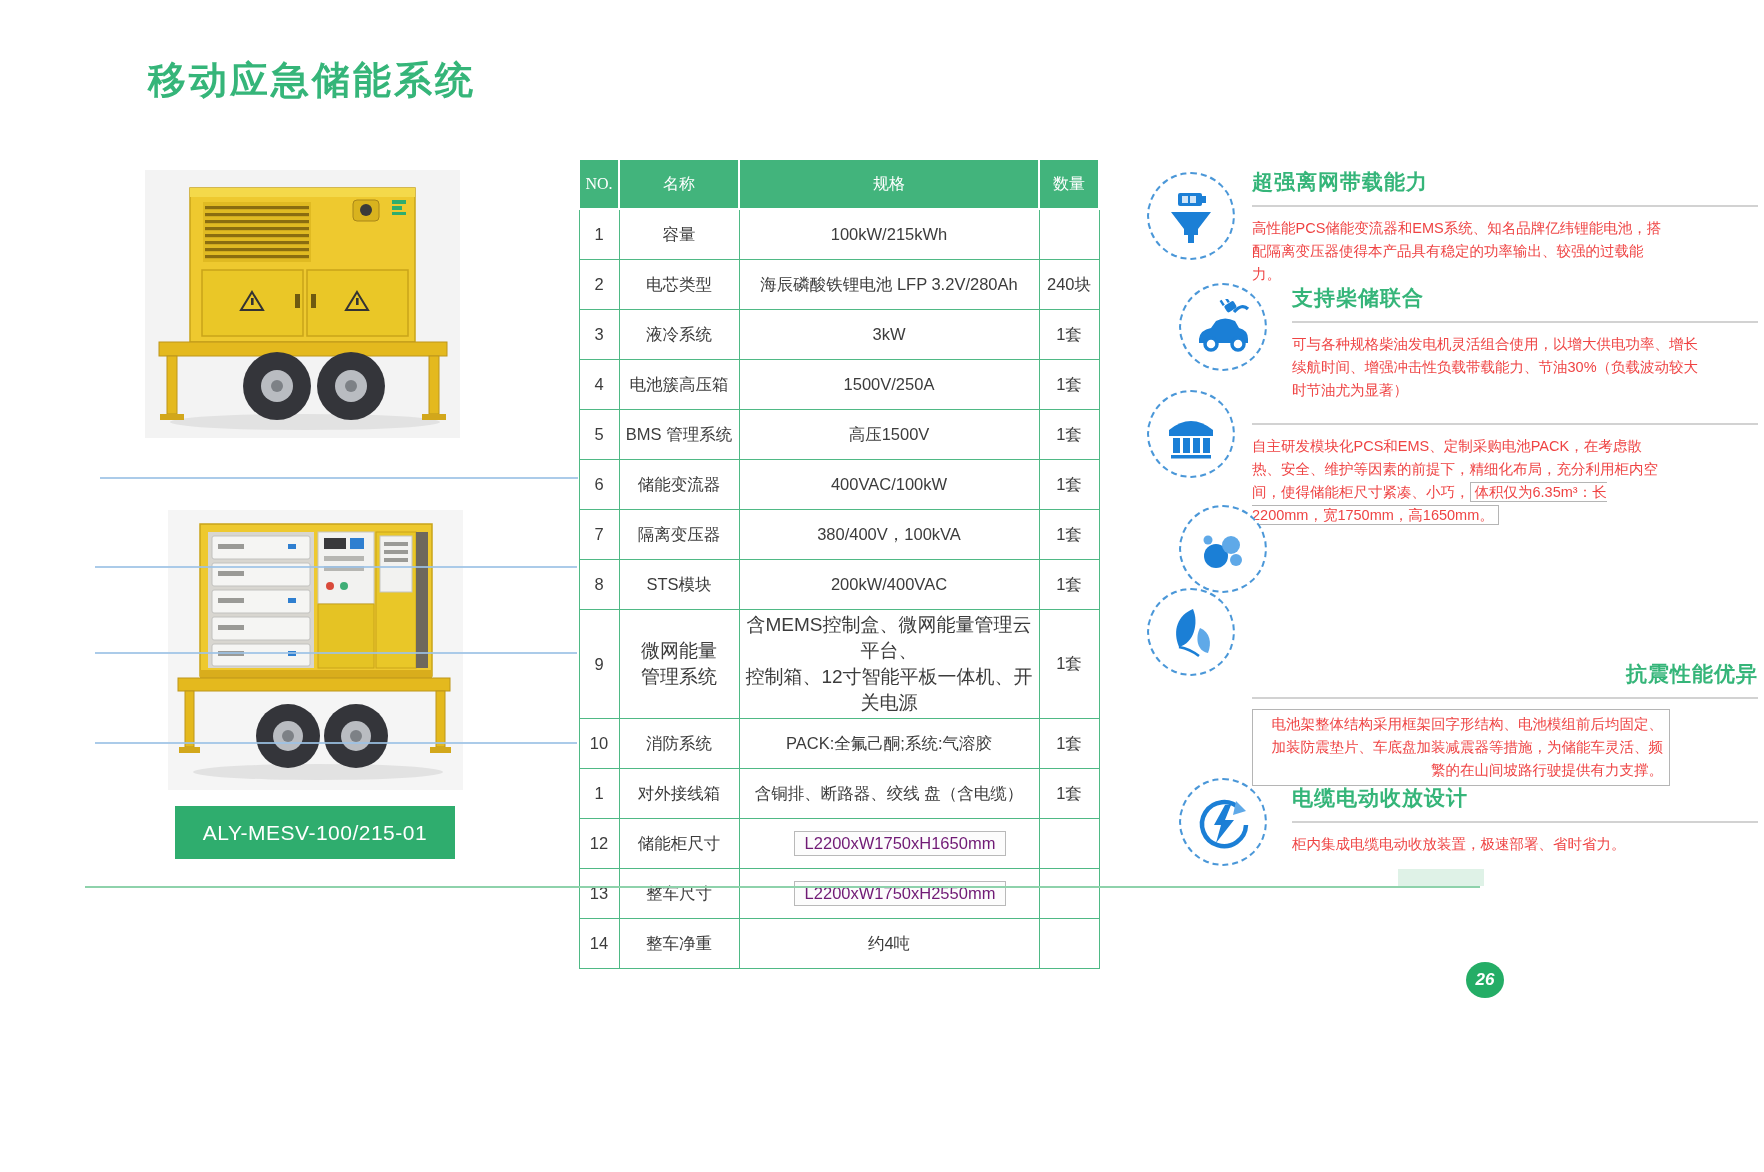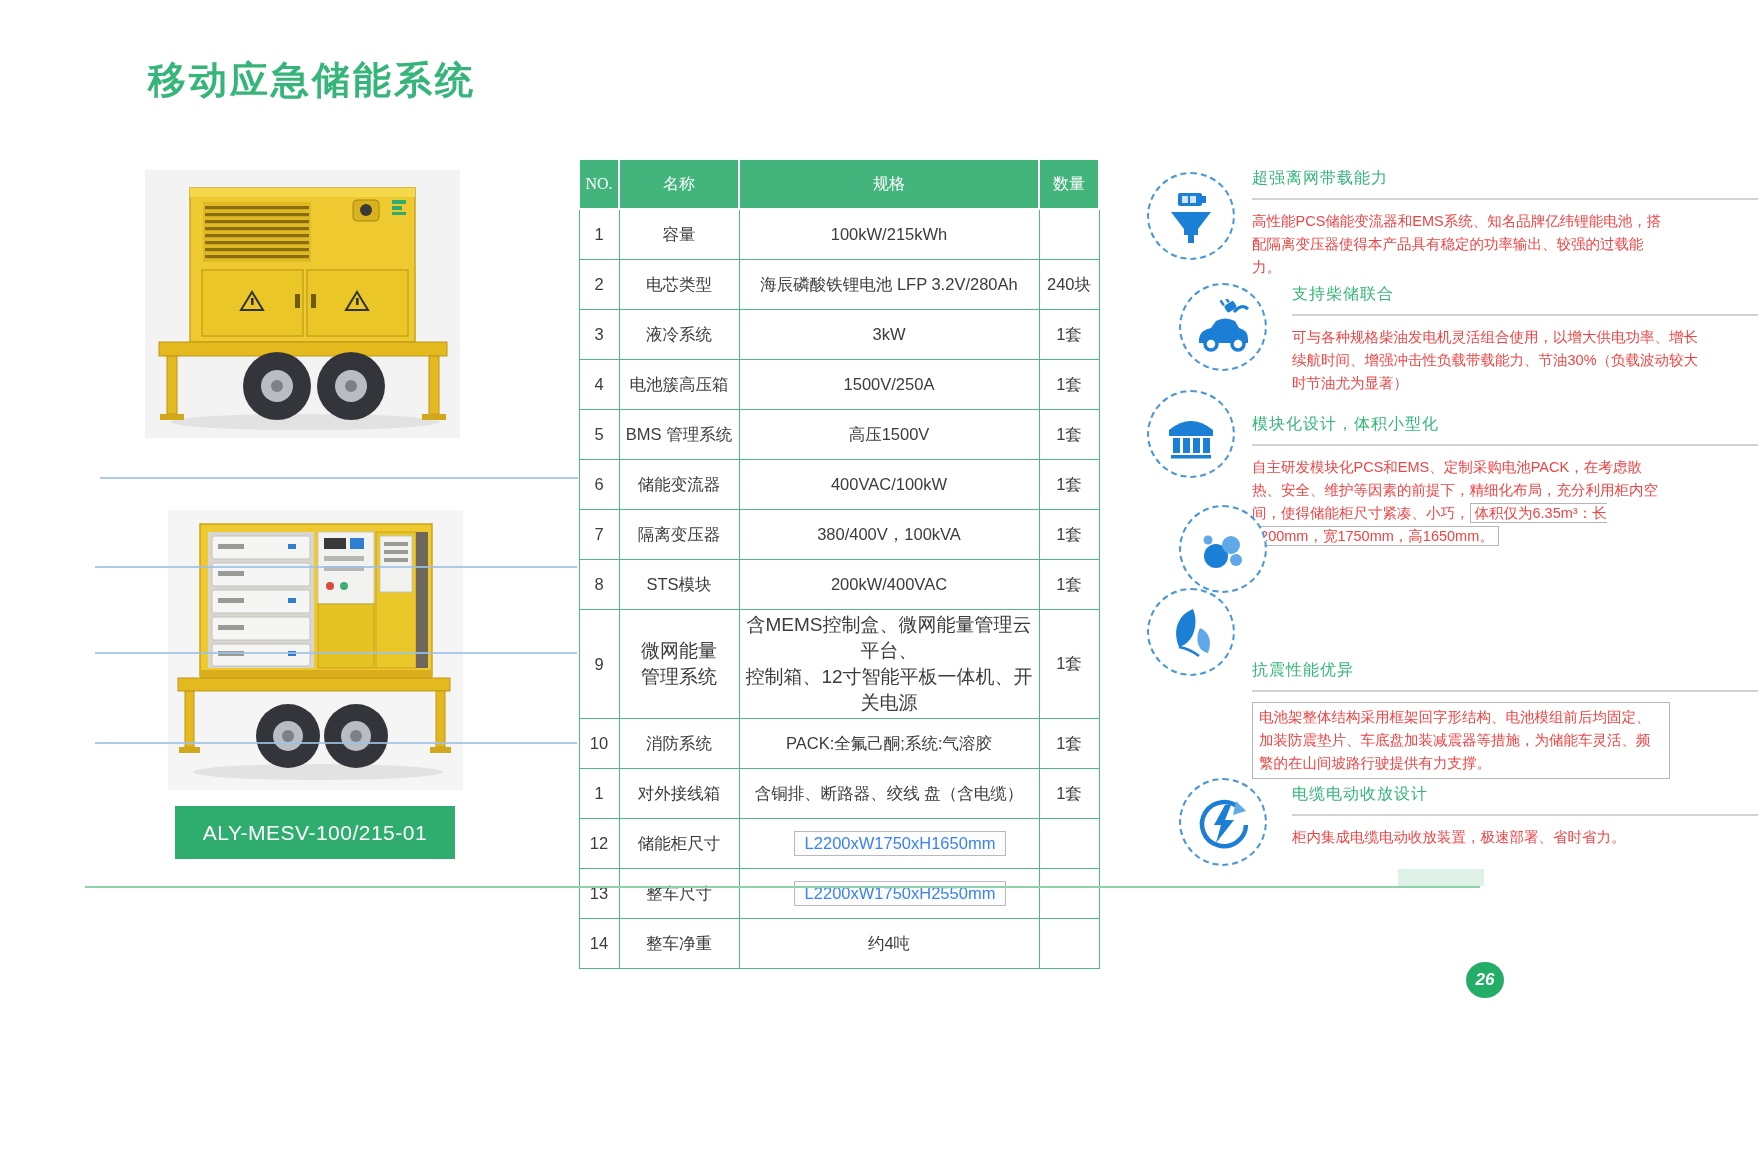--- a/index.html
+++ b/index.html
@@ -22,30 +22,30 @@
   .spec-table{position:absolute;left:578px;top:158px;width:520px;border-collapse:collapse;
     table-layout:fixed;background:#fff;}
   .spec-table th{background:#42b47c;color:#fff;font-size:16px;font-weight:500;height:46px;
     border:2px solid #ffffff;font-family:Liberation Serif, serif;}
   .spec-table td{border:1.6px solid #4fb985;font-size:16.5px;color:#3c3c3c;text-align:center;
     padding:2px 5px;height:45px;background:#fff;}
   .spec-table td.c-name{white-space:nowrap;}
   .spec-table tr.tall td{height:74px;}
   .spec-table td.pre{white-space:pre-line;font-size:19px;}
   .dim-box{display:inline-block;border:1.5px solid #b9b9b9;background:#fcfcfc;
-    padding:2px 10px;font-size:16.5px;color:#3b82f6;margin-left:22px;}
+    padding:2px 10px;font-size:16.5px;color:#701a75;margin-left:22px;}
 
   
   .leadline{position:absolute;height:2px;background:#9cc2e5;opacity:.85;}
 
   
   .f-icon{position:absolute;width:84px;height:84px;border:2.5px dashed #4a97d8;
     border-radius:50%;background:#fff;display:flex;align-items:center;justify-content:center;}
   .f-text{position:absolute;}
-  .f-title{font-size:16px;font-weight:normal;color:#35b579;letter-spacing:1px;}
+  .f-title{font-size:21px;font-weight:bold;color:#35b579;letter-spacing:1px;}
   .f-divider{height:2px;background:#d2d2d2;margin:9px 0 10px 0;}
   .f-body{font-size:14.5px;color:#ef4444;line-height:1.58;width:414px;}
   .boxed-text{border:1.5px solid #b5b5b5;padding:1px 4px;}
   .boxed-text:empty{display:none;}
   .f-body.allbox{border:1.5px solid #b5b5b5;padding:3px 6px;width:404px;}
 
   .bottom-rule{position:absolute;left:85px;top:886px;width:1395px;height:2px;background:#8ed2ab;}
   .bottom-rule-end{position:absolute;left:1398px;top:869px;width:86px;height:17px;background:#dff2e7;}
 
   .page-badge{position:absolute;left:1466px;top:962px;width:38px;height:36px;border-radius:50%;
@@ -328,42 +328,41 @@
     <svg width="56" height="56" viewBox="0 0 56 56" fill="#1b7fd6">
       <path d="M6 24 Q28 6 50 24 L50 30 L6 30 Z"></path>
       <rect x="10" y="32" width="7" height="15"></rect>
         <rect x="20" y="32" width="7" height="15"></rect>
       <rect x="30" y="32" width="7" height="15"></rect>
         <rect x="40" y="32" width="7" height="15"></rect>
       <rect x="8" y="49" width="40" height="3.5"></rect>
     </svg>
   </div>
   <div class="f-text" style="left:1252px;top:414px;width:506px;">
-    <div class="f-title">模块化设计，体积小型化</div>
     <div class="f-divider"></div>
     <div class="f-body"><span>自主研发模块化PCS和EMS、定制采购电池PACK，在考虑散热、安全、维护等因素的前提下，精细化布局，充分利用柜内空间，使得储能柜尺寸紧凑、小巧，</span><span class="boxed-text">体积仅为6.35m³：长2200mm，宽1750mm，高1650mm。</span></div>
   </div>
 
   <div class="f-icon" style="left:1179px;top:505px;">
     <svg width="56" height="56" viewBox="0 0 56 56" fill="#1b7fd6">
       <circle cx="21" cy="35" r="12"></circle>
       <circle cx="36" cy="24" r="9" fill="#5fa9e8"></circle>
       <circle cx="41" cy="39" r="6" fill="#5fa9e8"></circle>
       <circle cx="13" cy="19" r="4.5" fill="#5fa9e8"></circle>
     </svg>
   </div>
 
   <div class="f-icon" style="left:1147px;top:588px;">
     <svg width="56" height="60" viewBox="0 0 56 60" fill="#1b7fd6">
       <path d="M30 7 C15 13 9 28 16 45 C31 41 36 21 30 7 Z"></path>
       <path d="M37 26 C47 30 49 41 45 51 C34 49 32 36 37 26 Z" fill="#5fa9e8"></path>
       <path d="M16 45 Q27 47 36 54" stroke="#1b7fd6" stroke-width="2.5" fill="none"></path>
     </svg>
   </div>
-  <div class="f-text" style="left:1252px;top:660px;width:506px;">
+  <div class="f-text" style="left:1252px;top:660px;width:506px;text-align:right;">
     <div class="f-title">抗震性能优异</div>
     <div class="f-divider"></div>
     <div class="f-body allbox"><span></span><span>电池架整体结构采用框架回字形结构、电池模组前后均固定、加装防震垫片、车底盘加装减震器等措施，为储能车灵活、频繁的在山间坡路行驶提供有力支撑。</span></div>
   </div>
 
   <div class="f-icon" style="left:1179px;top:778px;">
     <svg width="58" height="58" viewBox="0 0 58 58">
       <path d="M46 16 A22 22 0 1 0 52 32" fill="none" stroke="#1b7fd6" stroke-width="4.5"></path>
       <path d="M42 8 L52 18 L39 22 Z" fill="#5fa9e8"></path>
       <path d="M31 12 L20 32 H27 L22 50 L40 27 H31 L37 12 Z" fill="#1b7fd6"></path>

